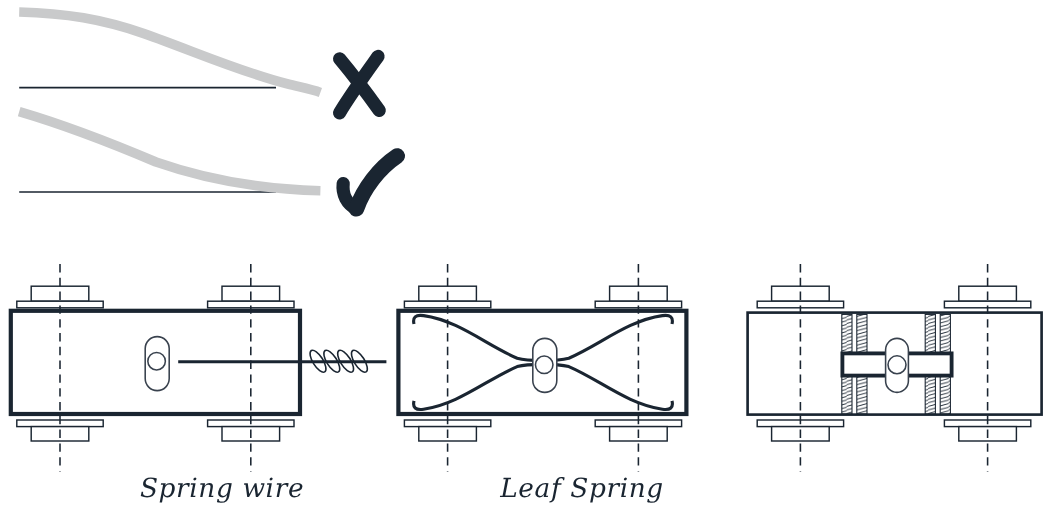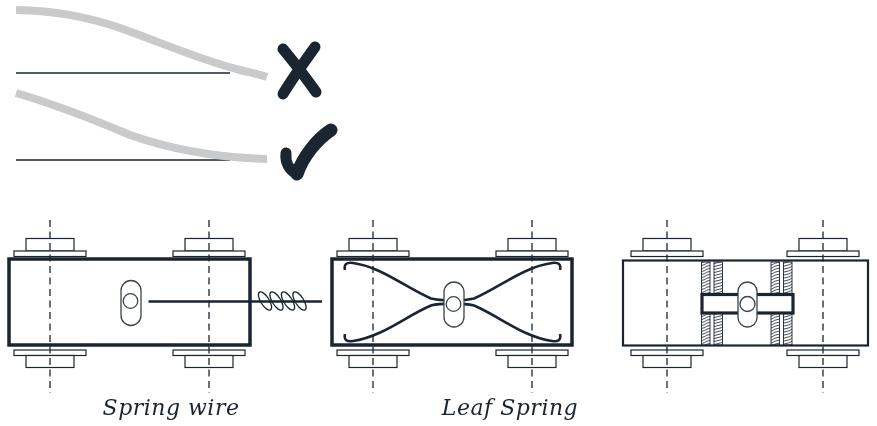--- a/index.html
+++ b/index.html
@@ -21,22 +21,22 @@
     position: absolute;
     top: 394px;
     transform: translateX(-50%);
     font-style: italic;
     font-size: 22px;
     letter-spacing: 0.5px;
     color: #1a2531;
     white-space: nowrap;
     line-height: 28px;
   }
-  #caption-spring-wire { left: 171px; }
-  #caption-leaf-spring { left: 510px; }
+  #caption-spring-wire { left: 185px; }
+  #caption-leaf-spring { left: 485px; }
   #caption-coil-spring { left: 757px; }
 </style>
 </head>
 <body>
 
 <div id="stage">
 
   <svg id="diagram-svg" viewBox="0 0 877 426" xmlns="http://www.w3.org/2000/svg">
     <defs>
       <pattern id="coilPattern" width="8.5" height="3" patternUnits="userSpaceOnUse">

